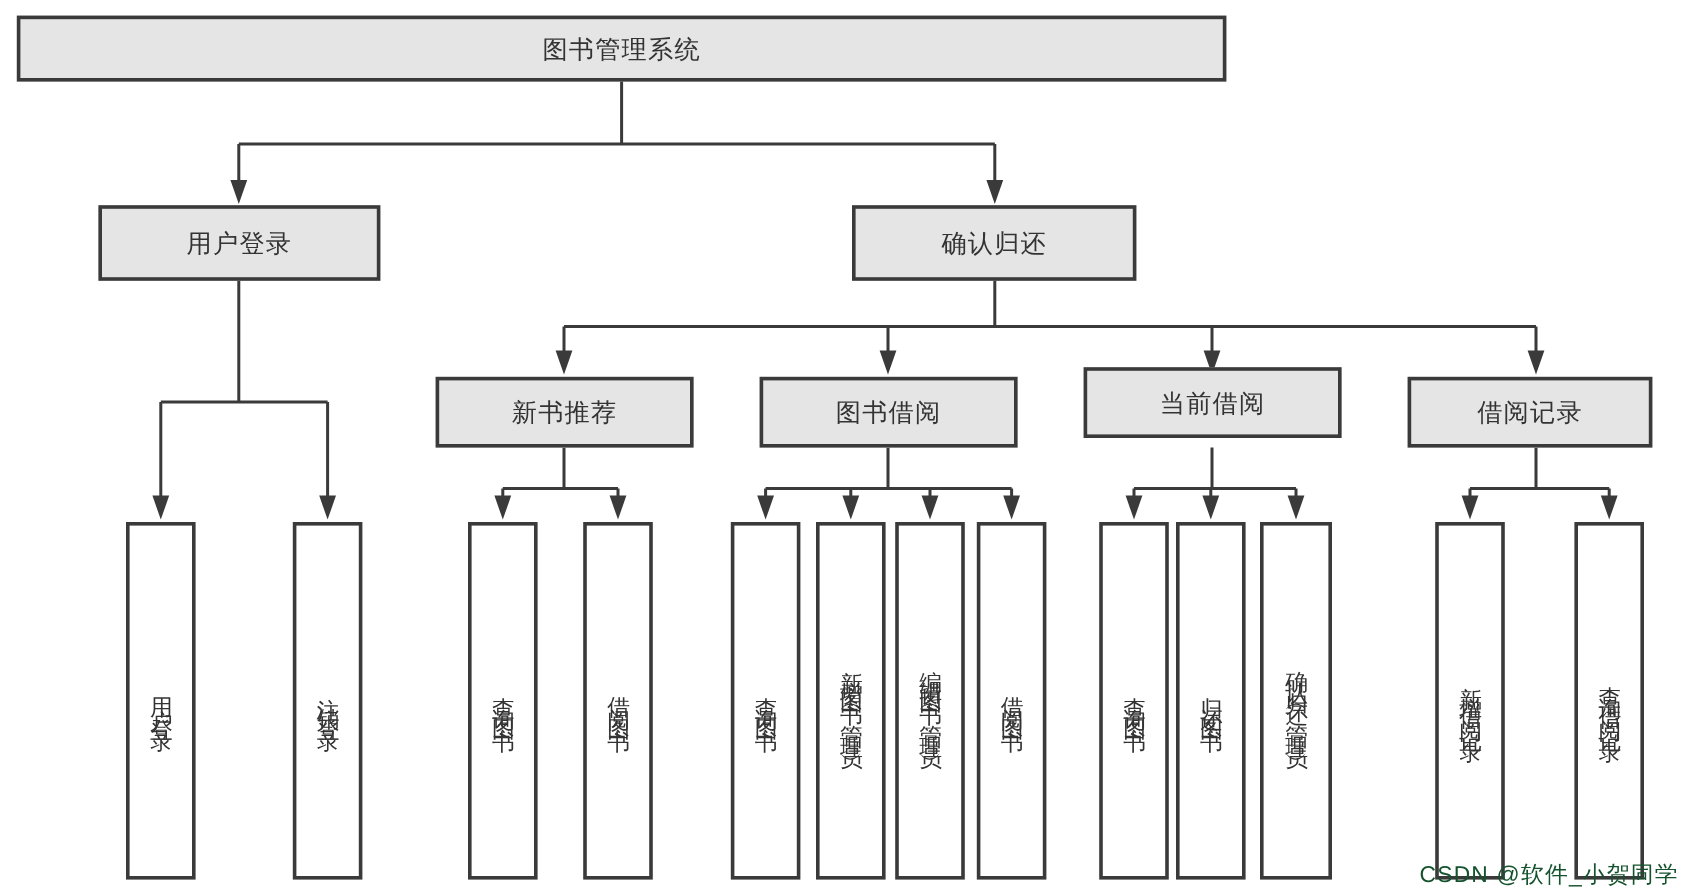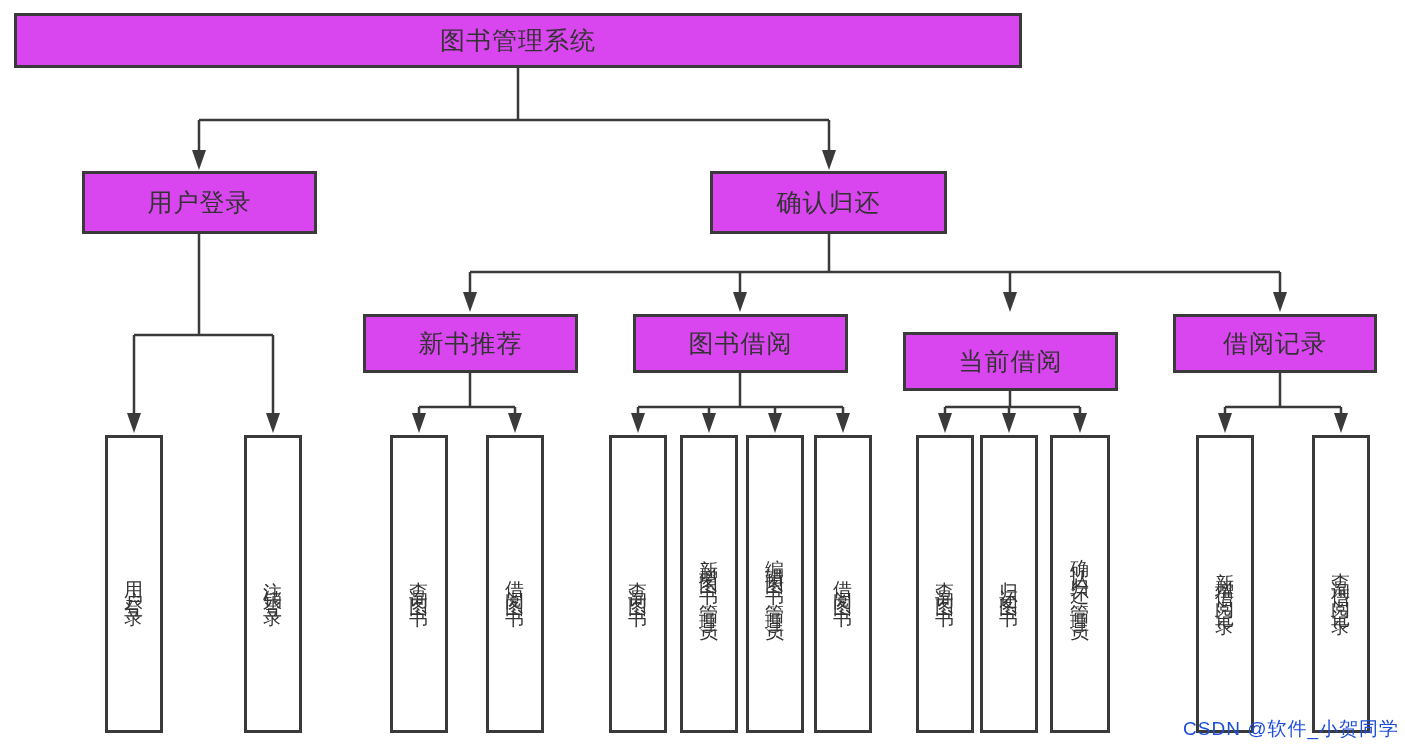--- a/index.html
+++ b/index.html
@@ -14,26 +14,26 @@
   }
   .connectors {
     position: absolute;
     left: 0; top: 0;
     width: 1405px; height: 747px;
     pointer-events: none;
   }
   .hbox {
     position: absolute;
     box-sizing: border-box;
-    background: #d946ef;
+    background: #e5e5e5;
     border: 3px solid #3a3a3a;
     display: flex;
     align-items: center;
     justify-content: center;
-    font-size: 25px;
+    font-size: 21px;
     letter-spacing: 1px;
     white-space: nowrap;
   }
   .vbox {
     position: absolute;
     top: 435px;
     width: 58px;
     height: 298px;
     box-sizing: border-box;
     background: #ffffff;
@@ -48,42 +48,42 @@
     font-size: 19px;
     line-height: 1;
     letter-spacing: 9px;
     white-space: nowrap;
   }
   .root-box   { left: 14px;  top: 13px;  width: 1008px; height: 55px; }
   .l2-a       { left: 82px;  top: 171px; width: 235px;  height: 63px; }
   .l2-b       { left: 710px; top: 171px; width: 237px;  height: 63px; }
   .l3-a       { left: 363px; top: 314px; width: 215px;  height: 59px; }
   .l3-b       { left: 633px; top: 314px; width: 215px;  height: 59px; }
-  .l3-c       { left: 903px; top: 332px; width: 215px;  height: 59px; }
+  .l3-c       { left: 903px; top: 306px; width: 215px;  height: 59px; }
   .l3-d       { left: 1173px;top: 314px; width: 204px;  height: 59px; }
   .leaf-a1 { left: 105px;  }
   .leaf-a2 { left: 244px;  }
   .leaf-b1 { left: 390px;  }
   .leaf-b2 { left: 486px;  }
   .leaf-c1 { left: 609px;  }
   .leaf-c2 { left: 680px;  }
   .leaf-c3 { left: 746px;  }
   .leaf-c4 { left: 814px;  }
   .leaf-d1 { left: 916px;  }
   .leaf-d2 { left: 980px;  }
   .leaf-d3 { left: 1050px; width: 60px; }
   .leaf-e1 { left: 1196px; }
   .leaf-e2 { left: 1312px; }
   .watermark {
     position: absolute;
     right: 6px;
     top: 716px;
     font-size: 19px;
     letter-spacing: 1px;
-    color: #1d4ed8;
+    color: #14532d;
     z-index: 5;
     white-space: nowrap;
   }
   svg .line { stroke: #3a3a3a; stroke-width: 2.5; fill: none; }
   svg .arrow { fill: #3a3a3a; stroke: none; }
 </style>
 </head>
 <body>
 
 <div class="canvas">

